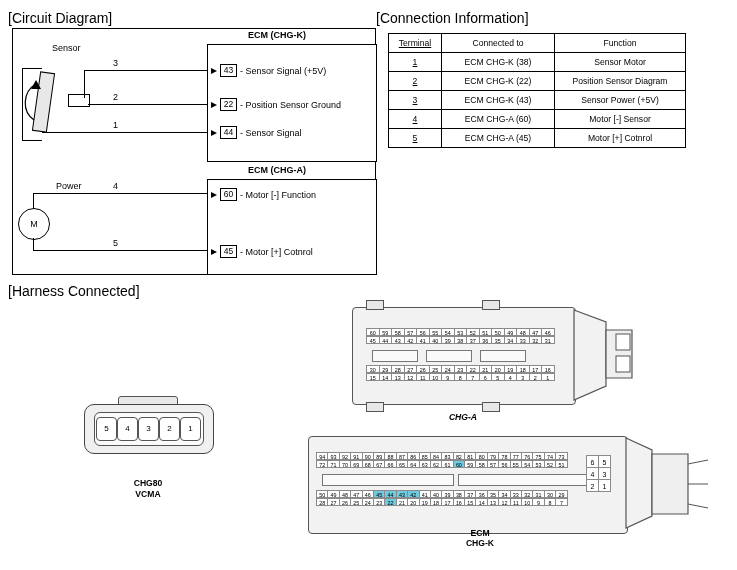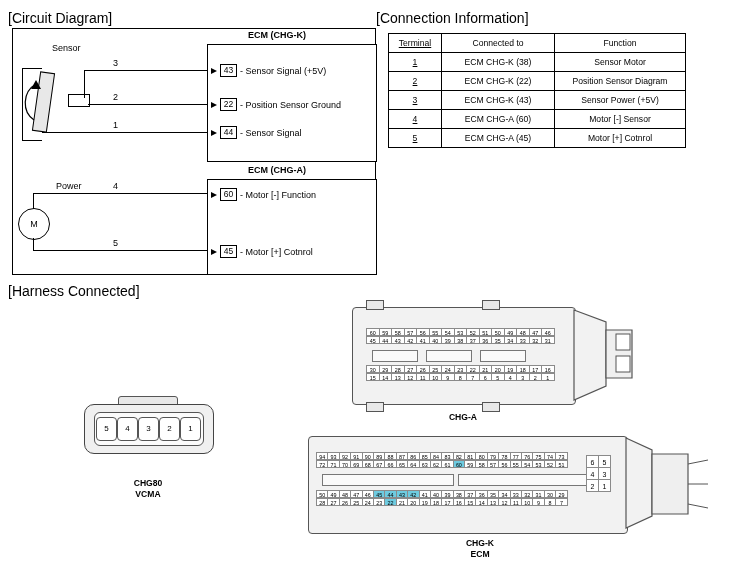--- a/index.html
+++ b/index.html
@@ -351,21 +351,21 @@
       <div class="pin" style="width: 13.5px;">3</div>
       <div class="pin" style="width: 13.5px;">2</div>
       <div class="pin" style="width: 13.5px;">1</div>
     </div>
   </div>
 
 <div class="abs" style="left:372px; top:350px; width:44px; height:10px; border:1px solid #777; background:#fafafa;"></div>
 <div class="abs" style="left:426px; top:350px; width:44px; height:10px; border:1px solid #777; background:#fafafa;"></div>
 <div class="abs" style="left:480px; top:350px; width:44px; height:10px; border:1px solid #777; background:#fafafa;"></div>
 
-<div class="abs cap" style="left:352px; top:412px; width:222px;">CHG-A</div>
+<div class="abs cap" style="left:352px; top:412px; width:222px;font-style:italic;">CHG-A</div>
 
 <div class="abs" style="left:308px; top:436px; width:318px; height:96px; border:1.5px solid #555; border-radius:4px; background:#f2f2f2;"></div>
 <svg class="abs" style="left:624px; top:430px;" width="90" height="110">
   <path d="M2 8 L28 20 L28 86 L2 98 Z" fill="#f2f2f2" stroke="#555" stroke-width="1.2"></path>
   <path d="M28 24 L64 24 L64 84 L28 84 Z" fill="#efefef" stroke="#555" stroke-width="1.2"></path>
   <line x1="64" y1="34" x2="84" y2="30" stroke="#555" stroke-width="1"></line>
   <line x1="64" y1="54" x2="84" y2="54" stroke="#555" stroke-width="1"></line>
   <line x1="64" y1="74" x2="84" y2="78" stroke="#555" stroke-width="1"></line>
 </svg>
 
@@ -482,13 +482,13 @@
       <div class="pin" style="width: 13px; height: 13px; line-height: 13px; font-size: 7px; margin-top: -1px;">4</div>
       <div class="pin" style="width: 13px; height: 13px; line-height: 13px; font-size: 7px; margin-top: -1px;">3</div>
     </div>
     <div class="pinrow">
       <div class="pin" style="width: 13px; height: 13px; line-height: 13px; font-size: 7px; margin-top: -1px;">2</div>
       <div class="pin" style="width: 13px; height: 13px; line-height: 13px; font-size: 7px; margin-top: -1px;">1</div>
     </div>
   </div>
 
 <div class="abs cap" style="left:420px; top:538px; width:120px;">CHG-K</div>
-<div class="abs cap" style="left:420px; top:549px; width:120px;">ECM</div>
+<div class="abs cap" style="left:420px; top:528px; width:120px;">ECM</div>
 
 </body></html>

